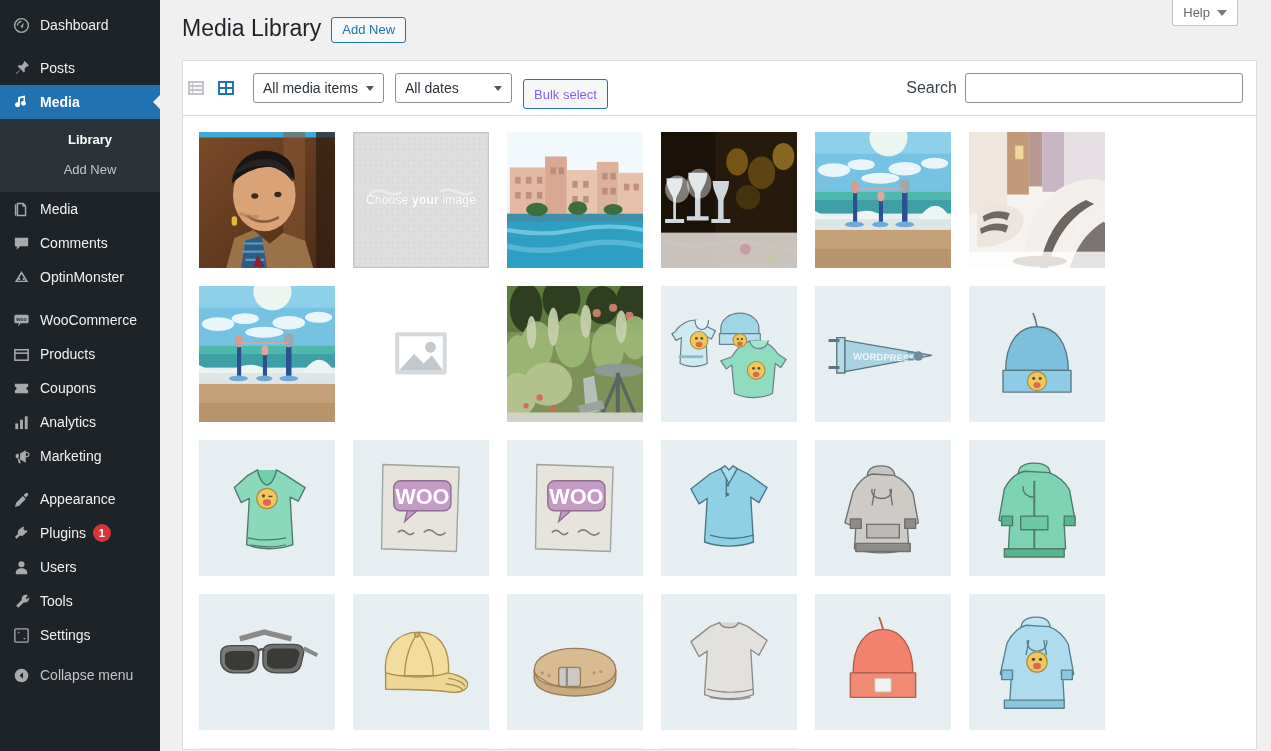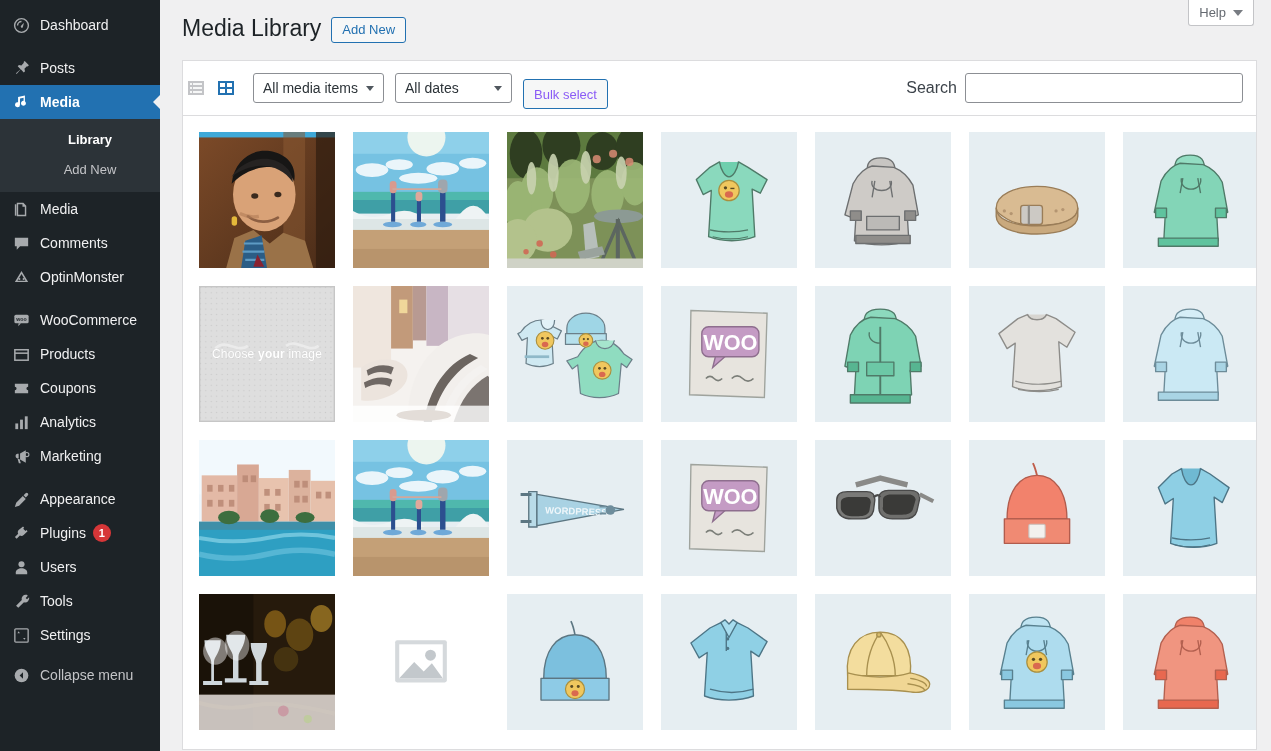--- a/index.html
+++ b/index.html
@@ -87,21 +87,21 @@
 
   
   .main {
     flex: 1;
     height: 751px;
     background: #f0f0f1;
     position: relative;
     overflow: hidden;
   }
   .help-row {
-    position: absolute; top: 0; right: 17px;
+    position: absolute; top: 0; right: 33px;
     height: 34px;
     margin-left: 12px;
   }
   .help-btn {
     display: inline-flex; align-items: center; gap: 7px;
     height: 26px;
     padding: 0 10px;
     background: #fff;
     border: 1px solid #c3c4c7;
     border-top: none;
@@ -224,21 +224,20 @@
 
   
   .attachments {
     padding: 16px 0 0 16px;
     display: flex;
     flex-wrap: wrap;
     gap: 0;
     height: 634px;
     overflow: hidden;
     align-content: flex-start;
-    flex-direction: column;
   }
   .attachment {
     width: 136px; height: 136px;
     margin: 0 18px 18px 0;
     position: relative;
     cursor: pointer;
     background: #e6eef2;
     overflow: hidden;
   }
   .attachment .thumb {

